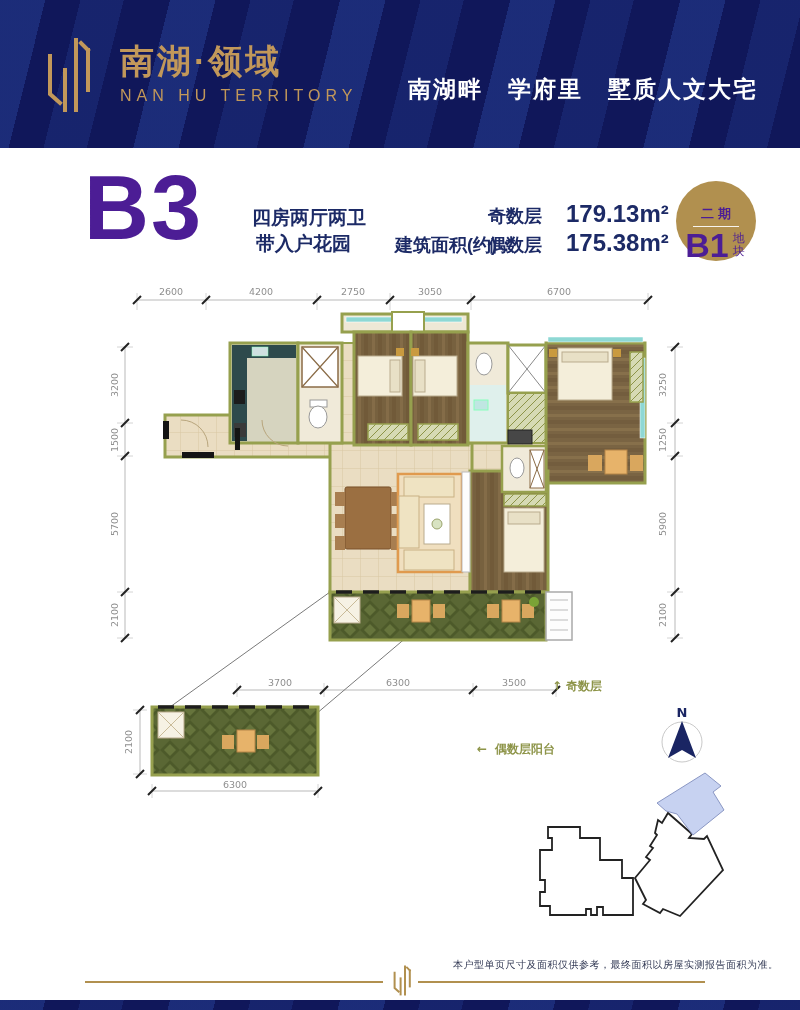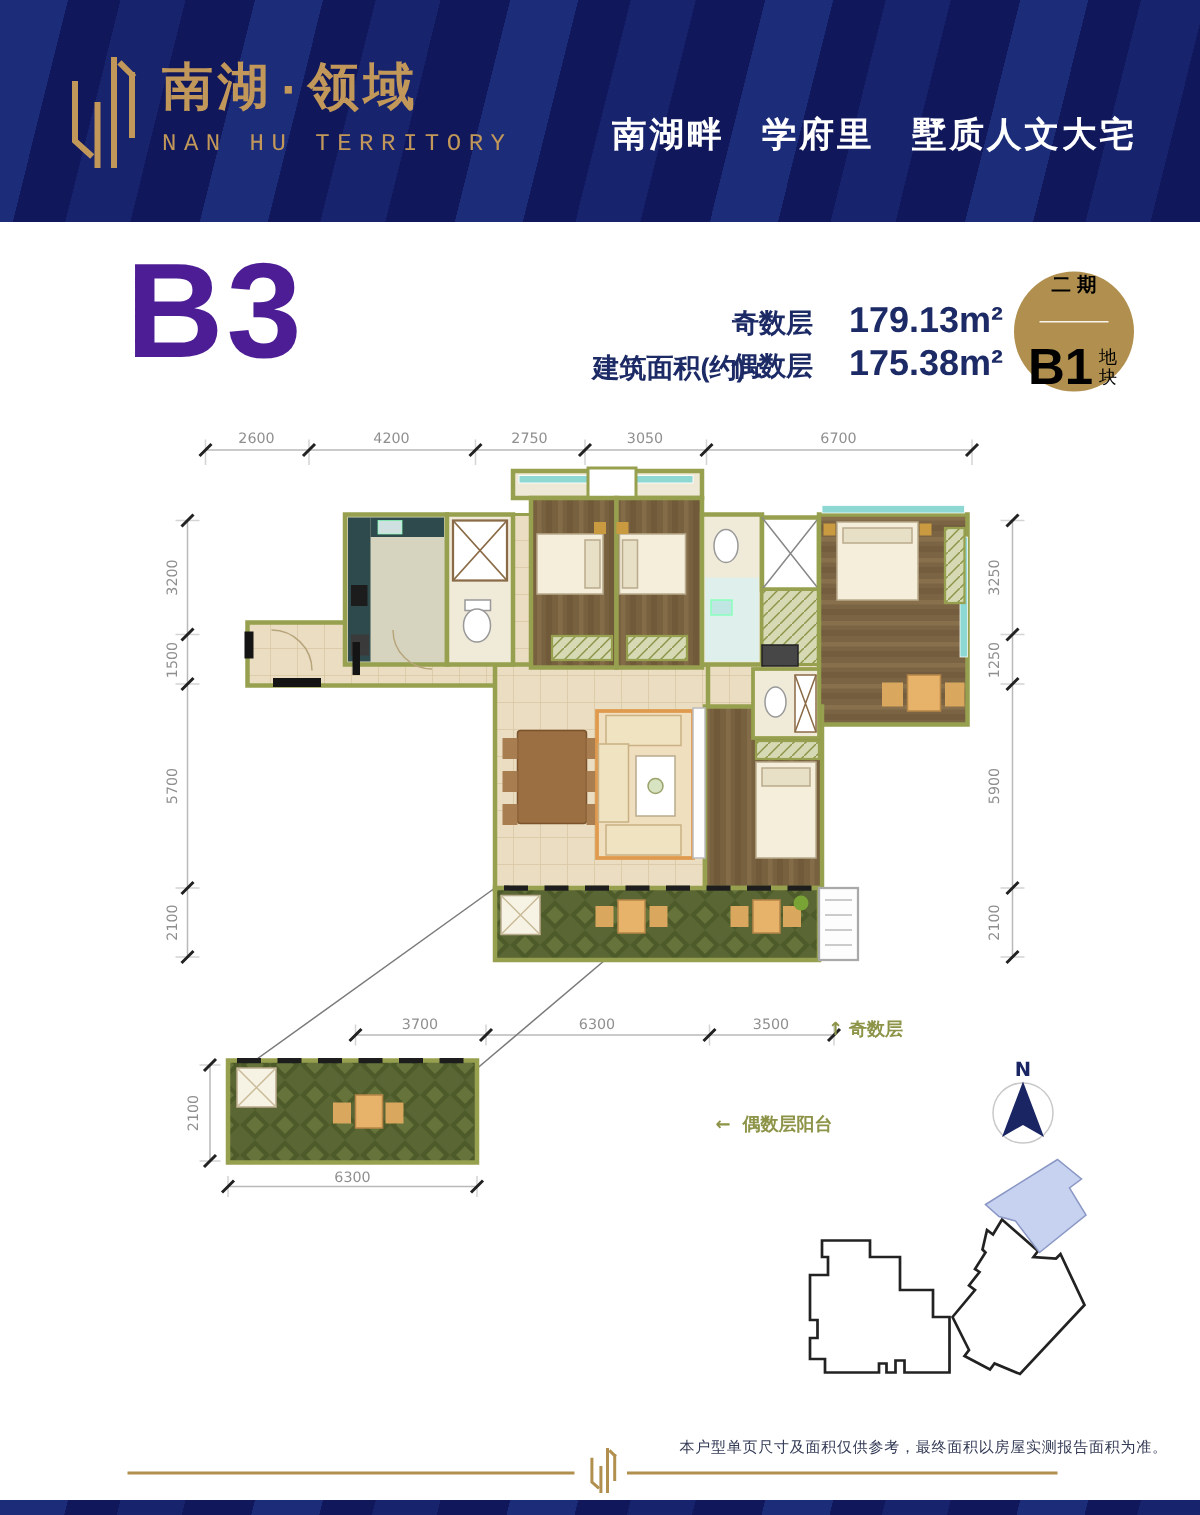--- a/index.html
+++ b/index.html
@@ -4,35 +4,35 @@
 <style>
   html,body{margin:0;padding:0;background:#ffffff;}
   .page{position:relative;width:800px;height:1010px;margin:0 auto;background:#ffffff;overflow:hidden;
         font-family:"Liberation Sans", sans-serif;}
   
   .header{position:absolute;left:0;top:0;width:800px;height:148px;background:#10175a;overflow:hidden;}
   .header .stripes,.footerbar .stripes{position:absolute;inset:0;
     background-image:repeating-linear-gradient(104deg,
       rgba(42,70,158,.45) 0 44px, rgba(16,23,90,0) 44px 78px,
       rgba(42,70,158,.28) 78px 120px, rgba(16,23,90,0) 120px 165px);}
-  .brand{position:absolute;left:38px;top:34px;display:flex;align-items:center;gap:14px;font-family:Liberation Mono, monospace;}
+  .brand{position:absolute;left:38px;top:34px;display:flex;align-items:center;gap:26px;}
   .brand-text .cn{font-size:34px;font-weight:700;color:#c2985a;letter-spacing:3px;line-height:1.1;}
   .brand-text .en{font-size:16px;color:#c2985a;letter-spacing:5px;margin-top:7px;}
   .tagline{position:absolute;right:42px;top:74px;font-size:23px;font-weight:700;color:#ffffff;letter-spacing:2px;}
   
   .unit-code{position:absolute;left:84px;top:170px;font-size:90px;line-height:.85;font-weight:700;color:#4c1d95;letter-spacing:2px;}
   .layout{position:absolute;left:252px;top:205px;font-size:19px;font-weight:700;color:#1c2a66;line-height:1.35;}
   .layout .l2{padding-left:4px;}
   .area-label{position:absolute;left:395px;top:233px;font-size:18px;font-weight:700;color:#1c2a66;}
   .floors{position:absolute;left:488px;top:200px;}
   .floor-row{display:flex;align-items:baseline;height:29px;}
   .floor-row .fl{font-size:18px;font-weight:700;color:#1c2a66;}
   .floor-row .fv{font-size:24px;font-weight:700;color:#1c2a66;margin-left:24px;}
   .badge{position:absolute;left:676px;top:181px;width:80px;height:80px;border-radius:50%;background:#b1904f;
-         display:flex;flex-direction:column;align-items:center;justify-content:space-between;color:#000000;}
+         display:flex;flex-direction:column;align-items:center;justify-content:flex-end;color:#4c1d95;}
   .badge .phase{font-size:13px;font-weight:700;letter-spacing:4px;padding-left:4px;}
   .badge .bar{width:46px;height:1px;background:rgba(255,255,255,.9);margin:3px 0 2px;}
   .badge .row{display:flex;align-items:center;}
   .badge .code{font-size:34px;font-weight:700;line-height:.95;}
   .badge .suffix{width:14px;font-size:12px;line-height:1.1;margin-left:4px;word-break:break-all;}
   
   .plan-svg{position:absolute;left:0;top:270px;}
   .plan-svg text{font-family:"DejaVu Sans", sans-serif;}
   .dimtext{font-size:9.5px;fill:#8f8f8f;}
   .annot{font-size:12px;fill:#8d9448;font-weight:700;}
@@ -63,20 +63,24 @@
       </svg>
       <div class="brand-text">
         <div class="cn">南湖·领域</div>
         <div class="en">NAN HU TERRITORY</div>
       </div>
     </div>
     <div class="tagline">南湖畔　学府里　墅质人文大宅</div>
   </div>
 
   <div class="unit-code">B3</div>
+  <div class="layout">
+    <div class="l1">四房两厅两卫</div>
+    <div class="l2">带入户花园</div>
+  </div>
   <div class="area-label">建筑面积(约)：</div>
   <div class="floors">
     <div class="floor-row">
       <span class="fl">奇数层</span>
       <span class="fv">179.13m²</span>
     </div>
     <div class="floor-row">
       <span class="fl">偶数层</span>
       <span class="fv">175.38m²</span>
     </div>

